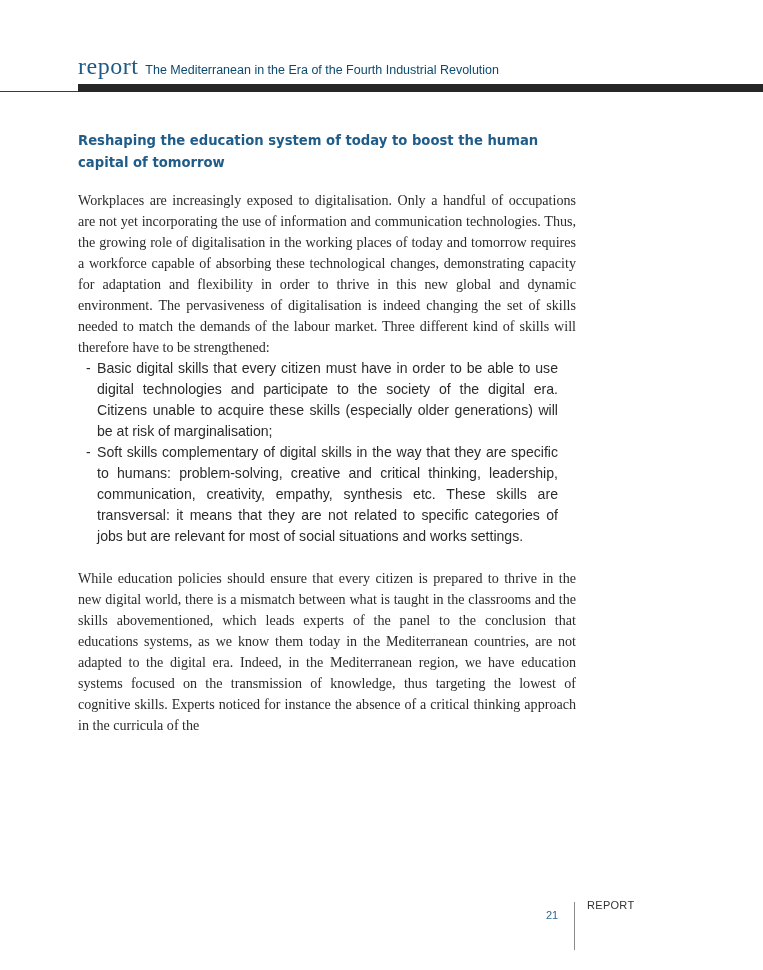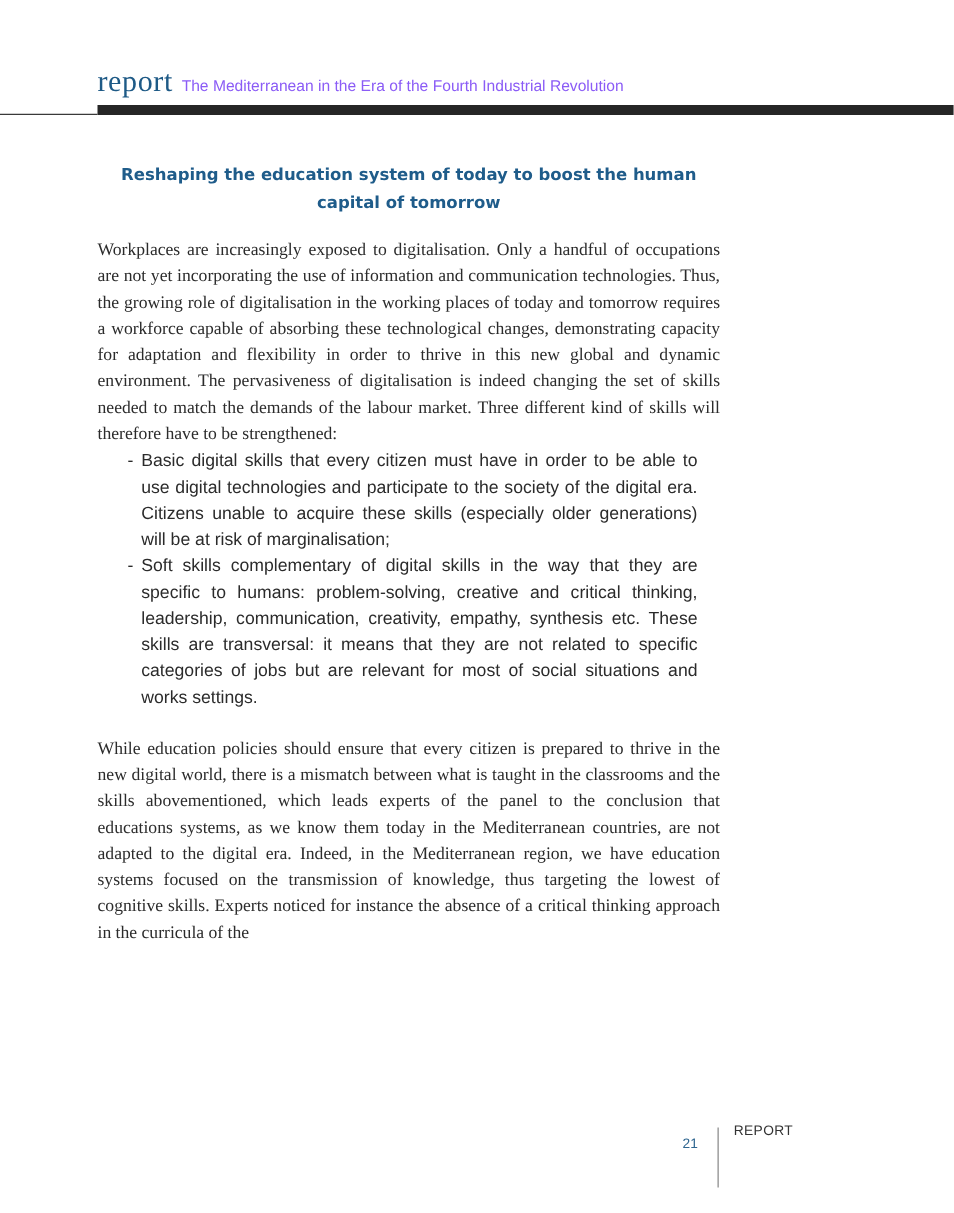--- a/index.html
+++ b/index.html
@@ -27,21 +27,21 @@
     .brand {
       font-family: "Liberation Serif", serif;
       font-size: 24px;
       color: #1e5a86;
       letter-spacing: 0.5px;
       line-height: 28px;
     }
     .header-title {
       font-family: "Liberation Sans", sans-serif;
       font-size: 12.5px;
-      color: #8b5cf6;
+      color: #0c4a6e;
       margin-left: 7px;
     }
     .header-bar {
       position: absolute;
       left: 78px;
       right: 0;
       top: 84px;
       height: 8px;
       background: #262626;
     }
@@ -59,21 +59,21 @@
       top: 130px;
       width: 498px;
     }
     .section-heading {
       font-family: "DejaVu Sans", sans-serif;
       font-weight: bold;
       font-size: 13.2px;
       line-height: 22px;
       color: #1f5c8a;
       margin: 0 0 16px 0;
-      text-align: center;
+      text-align: left;
     }
     .para {
       font-size: 14.1px;
       line-height: 21px;
       text-align: justify;
       margin: 0;
       color: #2b2b2b;
       font-family: Liberation Serif, serif;
     }
     .bullets {
@@ -81,21 +81,21 @@
       margin: 0;
       padding: 0;
       width: 480px;
     }
     .bullets li {
       font-size: 14.1px;
       line-height: 21px;
       text-align: justify;
       padding-left: 19px;
       text-indent: -11px;
-      margin-left: 16px;
+      margin-left: 0;
     }
     .bullet-dash {
       display: inline-block;
       width: 11px;
       text-indent: 0;
     }
     .gap {
       height: 21px;
     }
     .footer-page {

